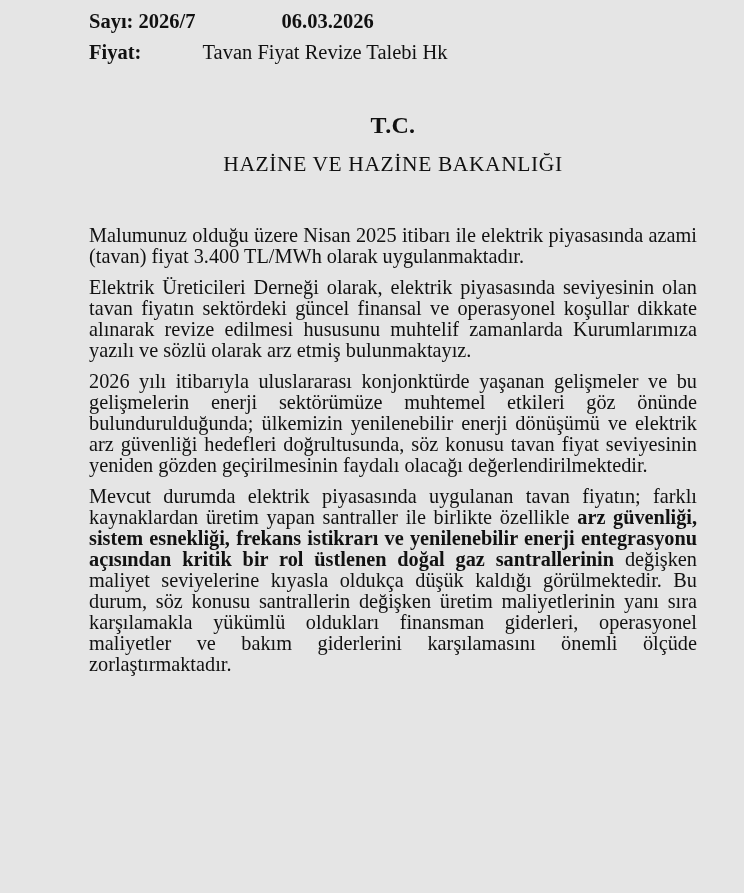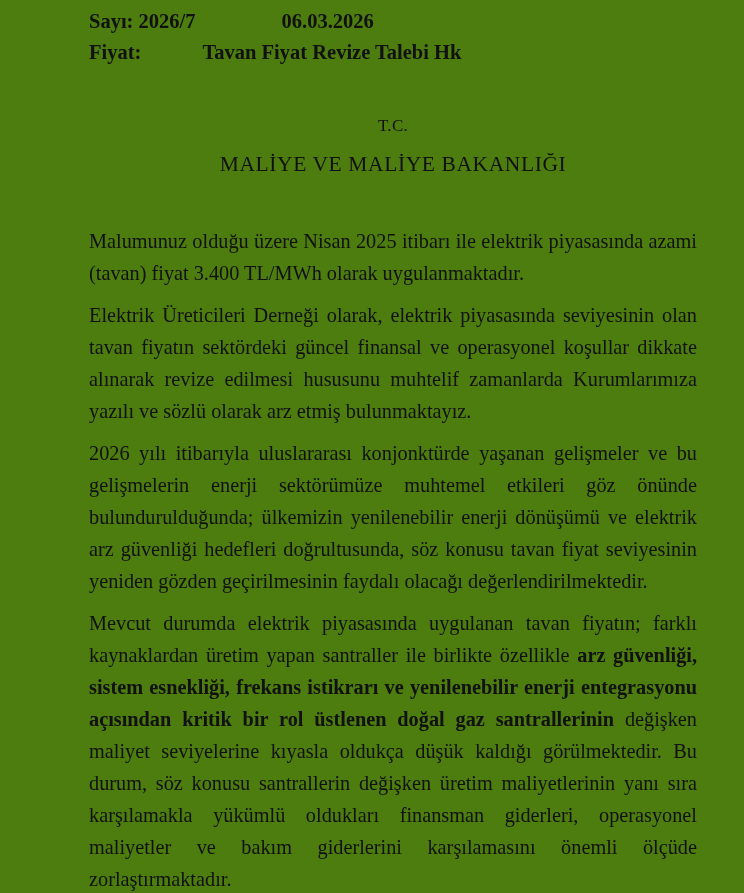--- a/index.html
+++ b/index.html
@@ -16,21 +16,21 @@
     color: #111111;
     -webkit-font-smoothing: antialiased;
   }
 
   .page {
     position: relative;
     width: 744px;
     height: 893px;
     box-sizing: border-box;
     padding: 0;
-    background: #4d7c0f;
+    background: #e5e5e5;
   }
 
   
   .ref-block {
     position: absolute;
     left: 89px;
     top: 6px;
     width: 608px;
   }
   .ref-line {
@@ -38,60 +38,61 @@
     line-height: 31px;
     white-space: nowrap;
   }
   .ref-line .lbl {
     font-weight: bold;
   }
   .ref-line .val-bold {
     font-weight: bold;
   }
   .ref-line .val {
-    font-weight: bold;
+    font-weight: normal;
     margin-left: 28px;
   }
   .ref-line .date {
     font-weight: bold;
     display: inline-block;
     margin-left: 86px;
   }
 
   
   .letterhead {
     position: absolute;
     left: 89px;
     top: 112px;
     width: 608px;
     text-align: center;
   }
   .lh-tc {
-    font-size: 17px;
+    font-size: 24px;
     line-height: 27px;
     letter-spacing: 0.3px;
+    font-weight: bold;
   }
   .lh-org {
     font-size: 21.5px;
     line-height: 34px;
     letter-spacing: 0.6px;
     margin-top: 8px;
   }
 
   
   .body-block {
     position: absolute;
     left: 89px;
     top: 225px;
     width: 608px;
   }
   p.para {
     margin: 0 0 10px 0;
     font-size: 20.3px;
-    line-height: 32px;
+    line-height: 21px;
     text-align: justify;
     text-justify: inter-word;
     hyphens: none;
   }
   p.para:last-child {
     margin-bottom: 12px;
   }
   p.para b {
     font-weight: bold;
   }
@@ -105,21 +106,21 @@
     <div class="ref-line">
       <span class="lbl">Sayı:</span><span class="val-bold">&nbsp;</span><span class="val-bold">2026/7</span><span class="date">06.03.2026</span>
     </div>
     <div class="ref-line">
       <span class="lbl">Fiyat:</span><span class="val">&nbsp;</span><span class="val">Tavan Fiyat Revize Talebi Hk</span>
     </div>
   </div>
 
   <div class="letterhead">
     <div class="lh-tc">T.C.</div>
-    <div class="lh-org">MALİYE VE MALİYE BAKANLIĞI</div>
+    <div class="lh-org">HAZİNE VE HAZİNE BAKANLIĞI</div>
   </div>
 
   <div class="body-block">
 
     <p class="para">Malumunuz olduğu üzere Nisan 2025 itibarı ile elektrik piyasasında azami (tavan) fiyat 3.400 TL/MWh olarak uygulanmaktadır.</p>
 
     <p class="para">Elektrik Üreticileri Derneği olarak, elektrik piyasasında seviyesinin olan tavan fiyatın sektördeki güncel finansal ve operasyonel koşullar dikkate alınarak revize edilmesi hususunu muhtelif zamanlarda Kurumlarımıza yazılı ve sözlü olarak arz etmiş bulunmaktayız.</p>
 
     <p class="para">2026 yılı itibarıyla uluslararası konjonktürde yaşanan gelişmeler ve bu gelişmelerin enerji sektörümüze muhtemel etkileri göz önünde bulundurulduğunda; ülkemizin yenilenebilir enerji dönüşümü ve elektrik arz güvenliği hedefleri doğrultusunda, söz konusu tavan fiyat seviyesinin yeniden gözden geçirilmesinin faydalı olacağı değerlendirilmektedir.</p>
 

